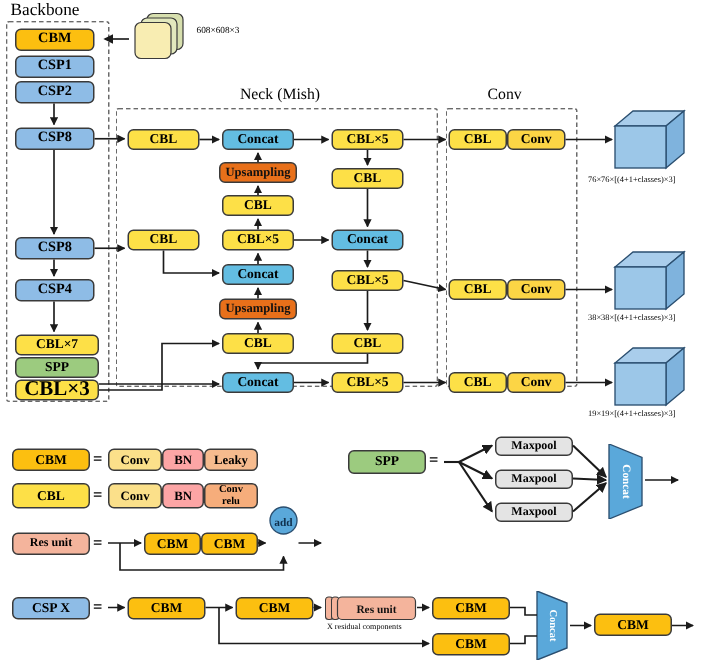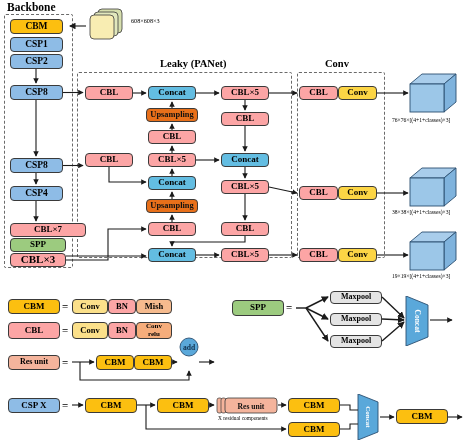--- a/index.html
+++ b/index.html
@@ -5,37 +5,37 @@
   html,body{margin:0;padding:0;background:#fff;}
   body{width:474px;height:441px;position:relative;overflow:hidden;
        font-family:"Liberation Serif",serif;color:#000;}
   .stage{position:absolute;left:0;top:0;width:474px;height:441px;}
 
   
   .blk{position:absolute;box-sizing:border-box;display:flex;align-items:center;
        justify-content:center;border:0.8px solid #3a3a3a;border-radius:4px;
        font-weight:bold;text-align:center;line-height:1.02;}
   .cbm{background:#fcbf10;text-align:right;}
-  .cbl{background:#fca5a5;text-align:right;}
+  .cbl{background:#fde047;text-align:right;}
   .csp{background:#8ebce6;}
   .concat{background:#63bde2;}
   .ups{background:#e8701a;color:#111;}
   .spp{background:#9ccb7f;}
   .conv{background:#fcd545;}
   .convlite{background:#fbe08a;}
   .bn{background:#fca5a5;}
   .mish{background:#f6bb8e;}
   .leaky{background:#f6ad7b;}
   .resunit{background:#f4b49c;}
   .maxp{background:#e4e4e4;}
 
   
   .grp{position:absolute;border:1px dashed #6a6a6a;box-sizing:border-box;
        border-radius:2px;}
-  .grplabel{position:absolute;font-weight:bold;white-space:nowrap;}
+  .grplabel{position:absolute;font-weight:normal;white-space:nowrap;}
 
   
   .txt{position:absolute;white-space:nowrap;}
 
   
   svg.wires{position:absolute;left:0;top:0;width:474px;height:441px;
             pointer-events:none;overflow:visible;}
   .ln{stroke:#1b1b1b;stroke-width:1.1;fill:none;}
   .ln2{stroke:#1b1b1b;stroke-width:1.4;fill:none;}
 
@@ -46,44 +46,44 @@
 </style>
 </head>
 <body>
 
 <div class="stage">
 
   <div class="grp" style="left:4px;top:14px;width:69px;height:254px;"></div>
   <div class="grplabel" style="left:7px;top:1px;font-size:11.5px;">Backbone</div>
 
   <div class="grp" style="left:77px;top:72px;width:215px;height:186px;"></div>
-  <div class="grplabel" style="left:160px;top:58px;font-size:10.5px;">Leaky (PANet)</div>
+  <div class="grplabel" style="left:160px;top:58px;font-size:10.5px;">Neck (Mish)</div>
 
   <div class="grp" style="left:297px;top:72px;width:88px;height:186px;"></div>
   <div class="grplabel" style="left:325px;top:58px;font-size:10.5px;">Conv</div>
 
   <div class="cube" style="left:86px;top:8px;width:40px;height:34px;">
     <svg width="40" height="34" viewBox="0 0 40 34">
       <rect x="12" y="1" width="24" height="24" rx="4" fill="#d7dfae" stroke="#3a3a3a" stroke-width="0.8"></rect>
       <rect x="8" y="4" width="24" height="24" rx="4" fill="#e2e8bd" stroke="#3a3a3a" stroke-width="0.8"></rect>
       <rect x="4" y="7" width="24" height="24" rx="4" fill="#f8edb2" stroke="#3a3a3a" stroke-width="0.8"></rect>
     </svg>
   </div>
   <div class="txt" style="left:131px;top:17px;font-size:6.2px;">608×608×3</div>
 
   <div class="blk cbm" style="left:10px;top:19px;width:53px;height:15px;font-size:9.5px;">CBM</div>
   <div class="blk csp" style="left:10px;top:37px;width:53px;height:15px;font-size:9.5px;">CSP1</div>
   <div class="blk csp" style="left:10px;top:54px;width:53px;height:15px;font-size:9.5px;">CSP2</div>
   <div class="blk csp" style="left:10px;top:85px;width:53px;height:15px;font-size:9.5px;">CSP8</div>
   <div class="blk csp" style="left:10px;top:158px;width:53px;height:15px;font-size:9.5px;">CSP8</div>
   <div class="blk csp" style="left:10px;top:186px;width:53px;height:15px;font-size:9.5px;">CSP4</div>
 
-  <div class="blk cbl" style="left:10px;top:223px;width:76px;height:14px;font-size:9px;">CBL×7</div>
+  <div class="blk cbl" style="left:10px;top:223px;width:56px;height:14px;font-size:9px;">CBL×7</div>
   <div class="blk spp" style="left:10px;top:238px;width:56px;height:14px;font-size:9px;">SPP</div>
-  <div class="blk cbl" style="left:10px;top:253px;width:56px;height:14px;font-size:11px;">CBL×3</div>
+  <div class="blk cbl" style="left:10px;top:253px;width:56px;height:14px;font-size:14px;">CBL×3</div>
 
   <div class="blk cbl" style="left:85px;top:86px;width:48px;height:14px;font-size:9px;">CBL</div>
   <div class="blk concat" style="left:148px;top:86px;width:48px;height:14px;font-size:9px;">Concat</div>
   <div class="blk cbl" style="left:221px;top:86px;width:48px;height:14px;font-size:9px;">CBL×5</div>
 
   <div class="blk ups" style="left:146px;top:108px;width:52px;height:14px;font-size:8.4px;">Upsampling</div>
   <div class="blk cbl" style="left:148px;top:130px;width:48px;height:14px;font-size:9px;">CBL</div>
 
   <div class="blk cbl" style="left:221px;top:112px;width:48px;height:14px;font-size:9px;">CBL</div>
 
@@ -134,21 +134,21 @@
       <polygon points="40,12 52,2 52,30 40,40" fill="#7fb3dd" stroke="#2b4f70" stroke-width="0.9"></polygon>
       <rect x="6" y="12" width="34" height="28" fill="#9cc7e8" stroke="#2b4f70" stroke-width="0.9"></rect>
     </svg>
   </div>
   <div class="txt" style="left:392px;top:273px;font-size:5.6px;">19×19×[(4+1+classes)×3]</div>
 
   <div class="blk cbm" style="left:8px;top:299px;width:52px;height:15px;font-size:9px;">CBM</div>
   <div class="eq" style="left:62px;top:300px;font-size:11px;">=</div>
   <div class="blk convlite" style="left:72px;top:299px;width:36px;height:15px;font-size:8.5px;">Conv</div>
   <div class="blk bn" style="left:108px;top:299px;width:28px;height:15px;font-size:8.5px;">BN</div>
-  <div class="blk mish" style="left:136px;top:299px;width:36px;height:15px;font-size:8.5px;">Mish</div>
+  <div class="blk mish" style="left:136px;top:299px;width:36px;height:15px;font-size:8.5px;">Leaky</div>
 
   <div class="blk cbl" style="left:8px;top:322px;width:52px;height:17px;font-size:9px;">CBL</div>
   <div class="eq" style="left:62px;top:324px;font-size:11px;">=</div>
   <div class="blk convlite" style="left:72px;top:322px;width:36px;height:17px;font-size:8.5px;">Conv</div>
   <div class="blk bn" style="left:108px;top:322px;width:28px;height:17px;font-size:8.5px;">BN</div>
   <div class="blk leaky" style="left:136px;top:322px;width:36px;height:17px;flex-direction:column;font-size:7px;">
     <span>Conv</span>
     <span>relu</span>
   </div>
 

